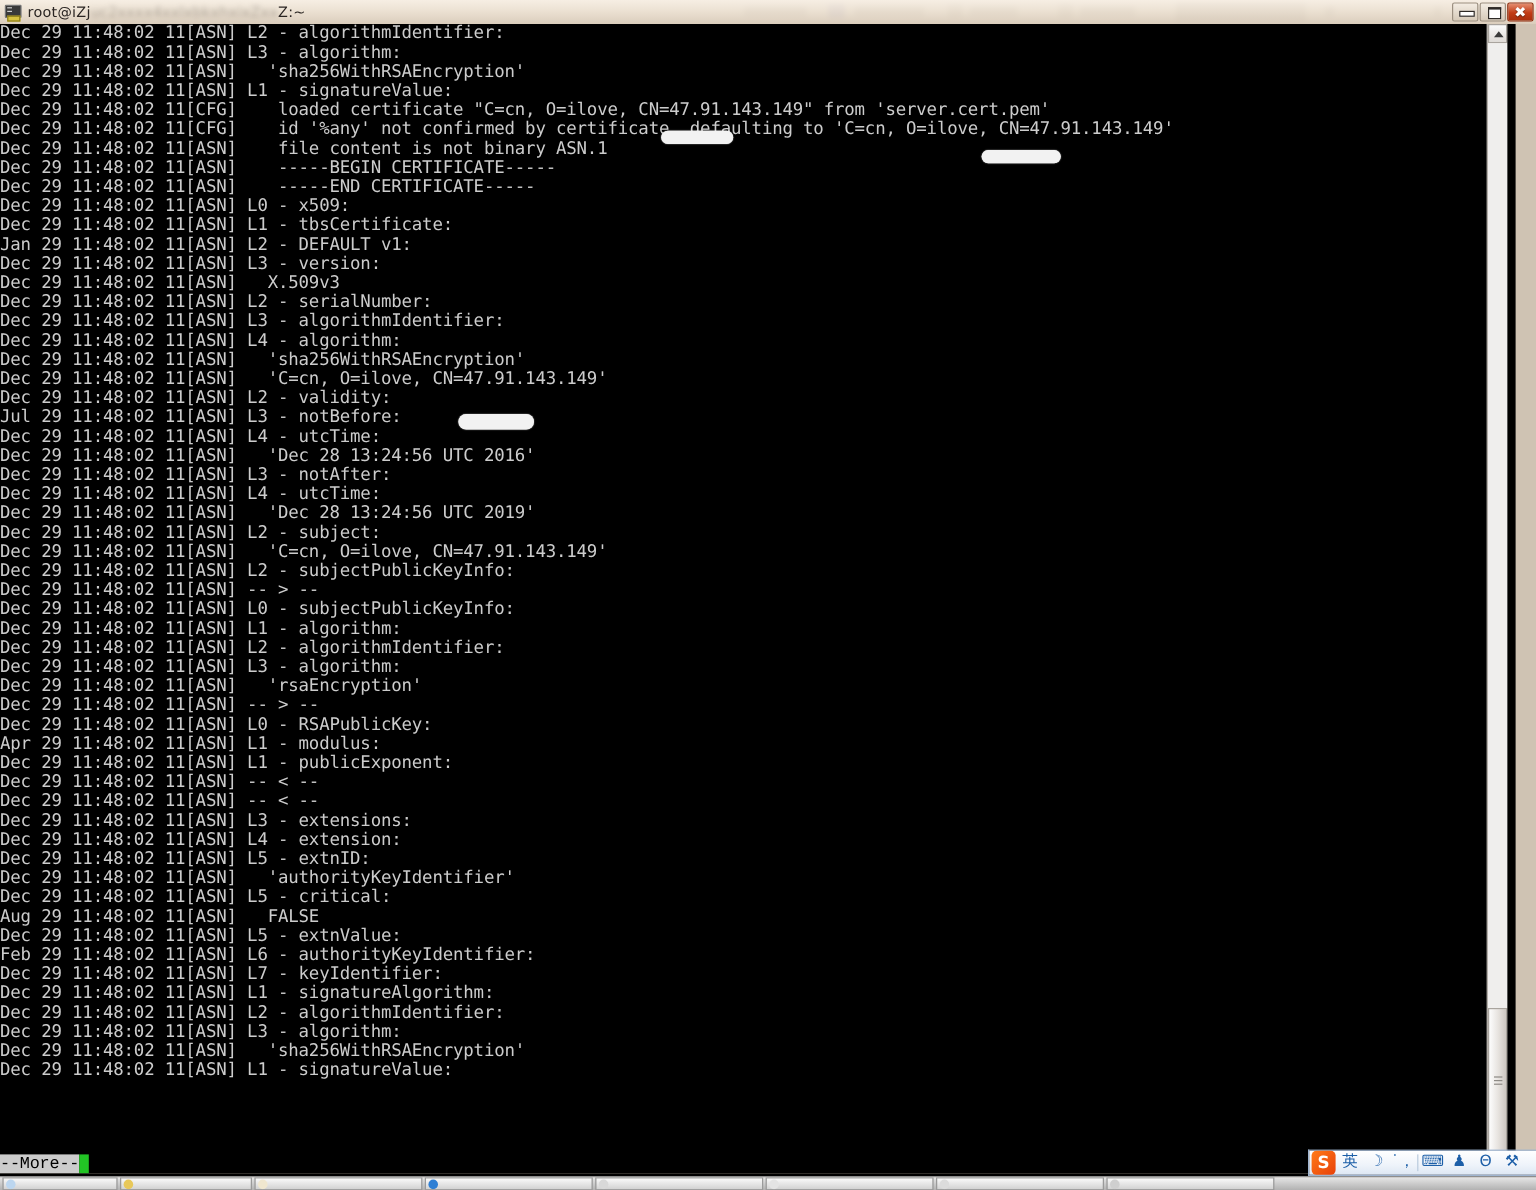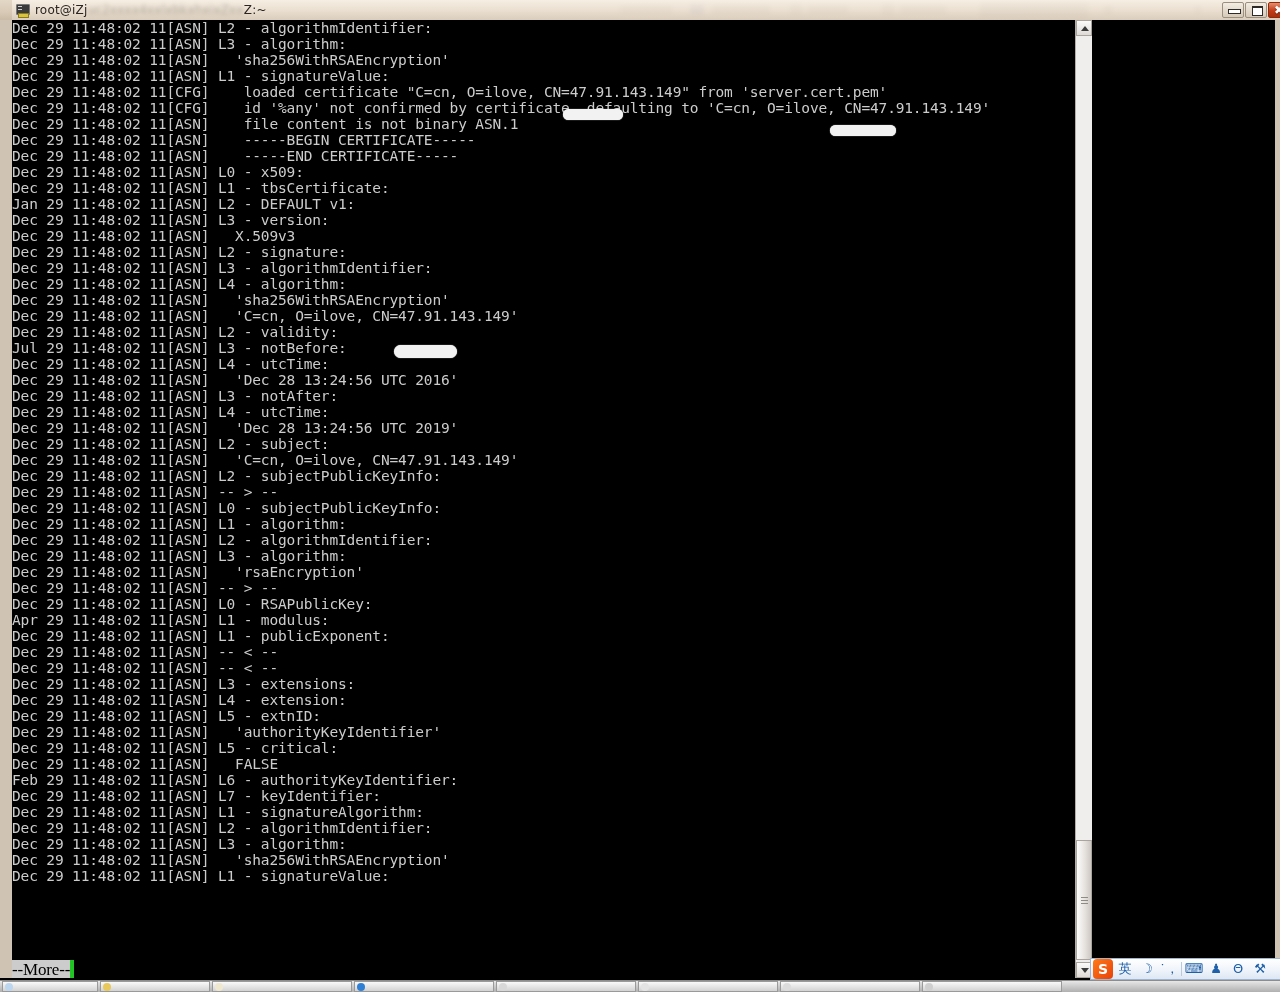--- a/index.html
+++ b/index.html
@@ -40,22 +40,22 @@
     position: absolute;
     top: 2px;
     height: 16px;
     background: rgba(150,135,118,0.55);
     filter: blur(2px);
   }
 
   
   #term-window {
     position: absolute;
-    left: 12px; top: 0;
-    width: 1080px;
+    left: 0; top: 0;
+    width: 1256px;
     height: 978px;
   }
   .titlebar {
     position: absolute;
     left: 0; top: 0;
     width: 1280px;
     height: 20px;
     background: linear-gradient(to bottom,
       rgba(248,240,230,0.92) 0%,
       rgba(238,228,214,0.88) 45%,
@@ -181,22 +181,22 @@
     white-space: pre;
     letter-spacing: -0.15px;
   }
   .more-line {
     position: absolute;
     left: 0;
     bottom: 0;
     height: 16px;
     line-height: 16px;
     white-space: pre;
-    font-family: Liberation Serif, serif;
-    font-size: 17px;
+    font-family: Liberation Mono, monospace;
+    font-size: 14px;
     letter-spacing: -0.15px;
   }
   .more-line .inv {
     background: #cccccc;
     color: #000;
   }
   .more-line .curs {
     background: #22c425;
     color: #22c425;
   }
@@ -397,21 +397,21 @@
           <div class="line">Dec 29 11:48:02 11[CFG]    loaded certificate "C=cn, O=ilove, CN=47.91.143.149" from 'server.cert.pem'</div>
           <div class="line">Dec 29 11:48:02 11[CFG]    id '%any' not confirmed by certificate, defaulting to 'C=cn, O=ilove, CN=47.91.143.149'</div>
           <div class="line">Dec 29 11:48:02 11[ASN]    file content is not binary ASN.1</div>
           <div class="line">Dec 29 11:48:02 11[ASN]    -----BEGIN CERTIFICATE-----</div>
           <div class="line">Dec 29 11:48:02 11[ASN]    -----END CERTIFICATE-----</div>
           <div class="line">Dec 29 11:48:02 11[ASN] L0 - x509:</div>
           <div class="line">Dec 29 11:48:02 11[ASN] L1 - tbsCertificate:</div>
           <div class="line">Jan 29 11:48:02 11[ASN] L2 - DEFAULT v1:</div>
           <div class="line">Dec 29 11:48:02 11[ASN] L3 - version:</div>
           <div class="line">Dec 29 11:48:02 11[ASN]   X.509v3</div>
-          <div class="line">Dec 29 11:48:02 11[ASN] L2 - signature:</div>
+          <div class="line">Dec 29 11:48:02 11[ASN] L2 - serialNumber:</div>
           <div class="line">Dec 29 11:48:02 11[ASN] L3 - algorithmIdentifier:</div>
           <div class="line">Dec 29 11:48:02 11[ASN] L4 - algorithm:</div>
           <div class="line">Dec 29 11:48:02 11[ASN]   'sha256WithRSAEncryption'</div>
           <div class="line">Dec 29 11:48:02 11[ASN]   'C=cn, O=ilove, CN=47.91.143.149'</div>
           <div class="line">Dec 29 11:48:02 11[ASN] L2 - validity:</div>
           <div class="line">Jul 29 11:48:02 11[ASN] L3 - notBefore:</div>
           <div class="line">Dec 29 11:48:02 11[ASN] L4 - utcTime:</div>
           <div class="line">Dec 29 11:48:02 11[ASN]   'Dec 28 13:24:56 UTC 2016'</div>
           <div class="line">Dec 29 11:48:02 11[ASN] L3 - notAfter:</div>
           <div class="line">Dec 29 11:48:02 11[ASN] L4 - utcTime:</div>
@@ -429,21 +429,22 @@
           <div class="line">Dec 29 11:48:02 11[ASN] L0 - RSAPublicKey:</div>
           <div class="line">Apr 29 11:48:02 11[ASN] L1 - modulus:</div>
           <div class="line">Dec 29 11:48:02 11[ASN] L1 - publicExponent:</div>
           <div class="line">Dec 29 11:48:02 11[ASN] -- &lt; --</div>
           <div class="line">Dec 29 11:48:02 11[ASN] -- &lt; --</div>
           <div class="line">Dec 29 11:48:02 11[ASN] L3 - extensions:</div>
           <div class="line">Dec 29 11:48:02 11[ASN] L4 - extension:</div>
           <div class="line">Dec 29 11:48:02 11[ASN] L5 - extnID:</div>
           <div class="line">Dec 29 11:48:02 11[ASN]   'authorityKeyIdentifier'</div>
           <div class="line">Dec 29 11:48:02 11[ASN] L5 - critical:</div>
-          <div class="line">Dec 29 11:48:02 11[ASN]   FALSE</div>
+          <div class="line">Aug 29 11:48:02 11[ASN]   FALSE</div>
+          <div class="line">Dec 29 11:48:02 11[ASN] L5 - extnValue:</div>
           <div class="line">Feb 29 11:48:02 11[ASN] L6 - authorityKeyIdentifier:</div>
           <div class="line">Dec 29 11:48:02 11[ASN] L7 - keyIdentifier:</div>
           <div class="line">Dec 29 11:48:02 11[ASN] L1 - signatureAlgorithm:</div>
           <div class="line">Dec 29 11:48:02 11[ASN] L2 - algorithmIdentifier:</div>
           <div class="line">Dec 29 11:48:02 11[ASN] L3 - algorithm:</div>
           <div class="line">Dec 29 11:48:02 11[ASN]   'sha256WithRSAEncryption'</div>
           <div class="line">Dec 29 11:48:02 11[ASN] L1 - signatureValue:</div>
         </div>
 
       <div class="redact soft" style="left:551px;top:89px;width:60px;height:11px;"></div>

